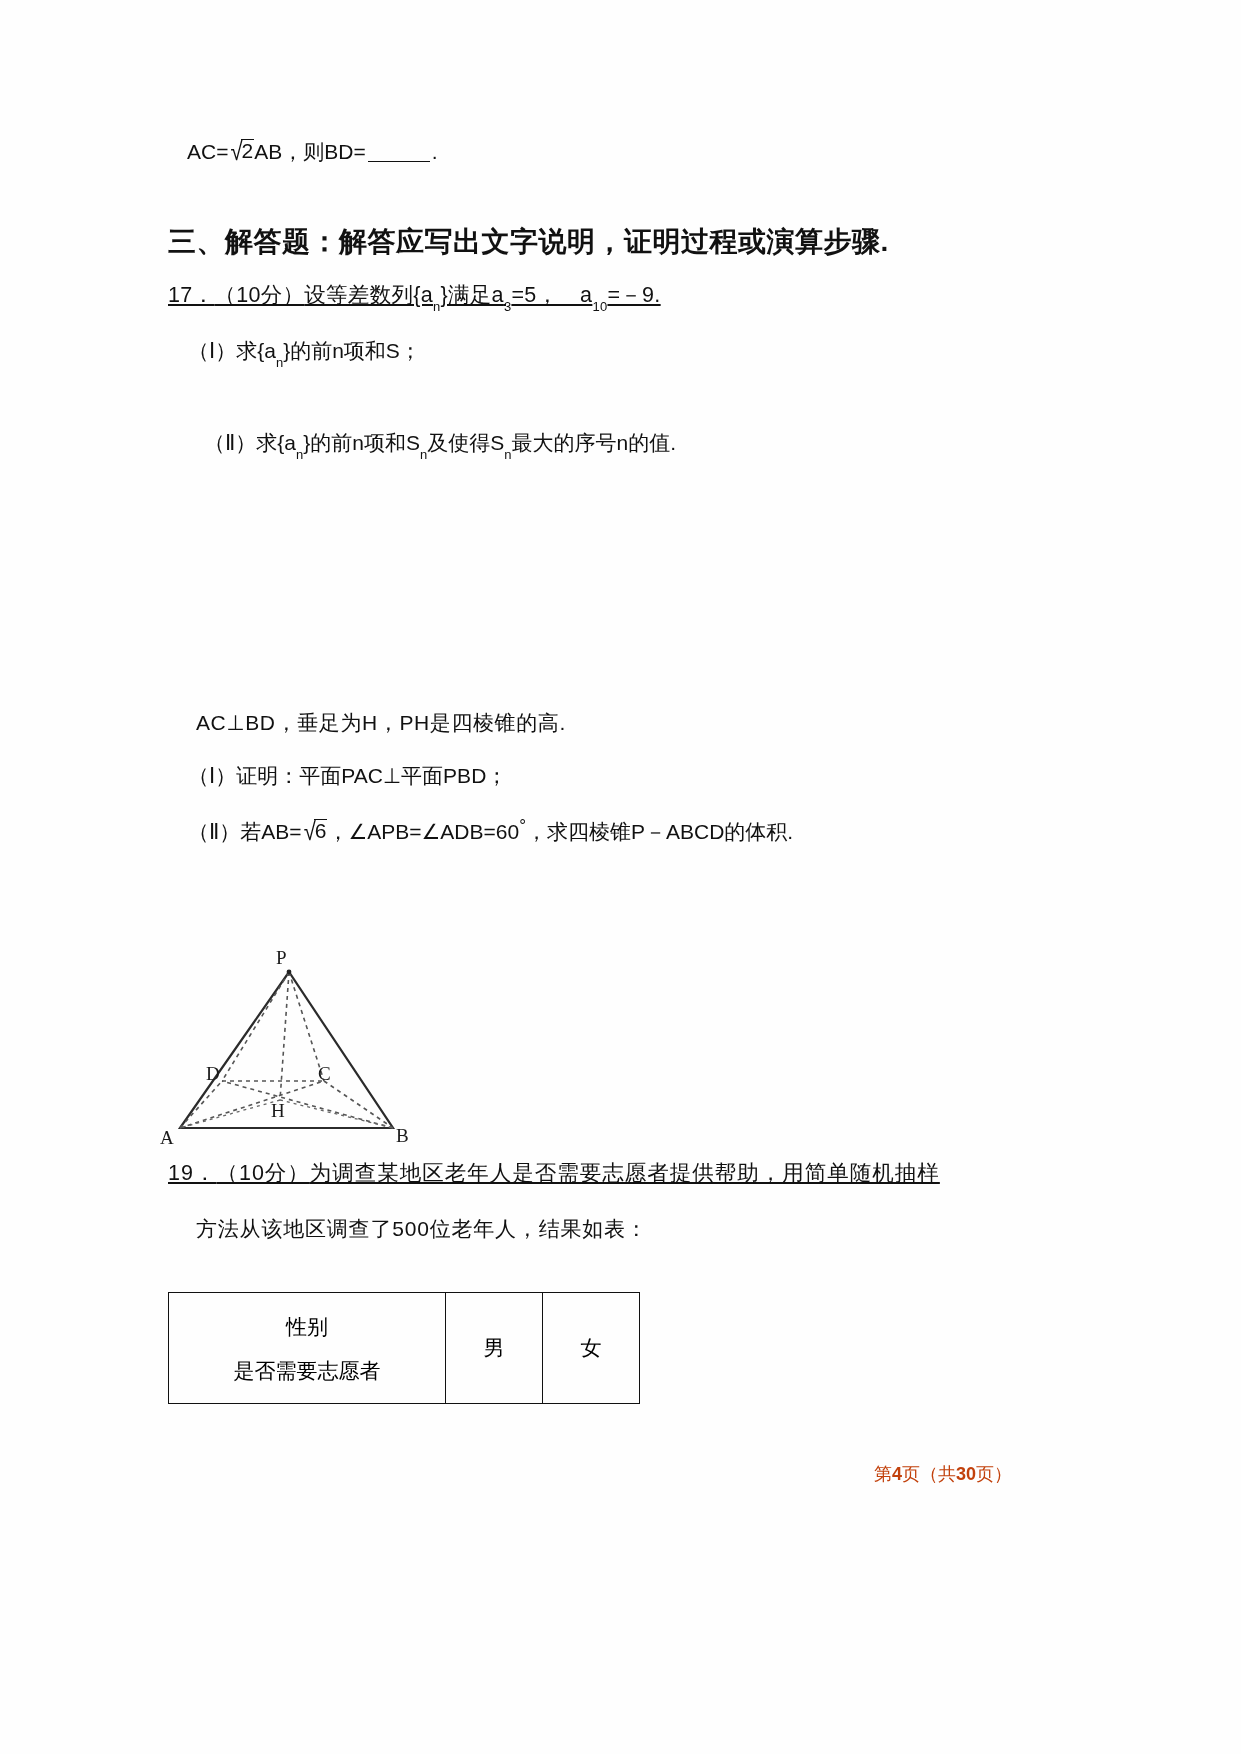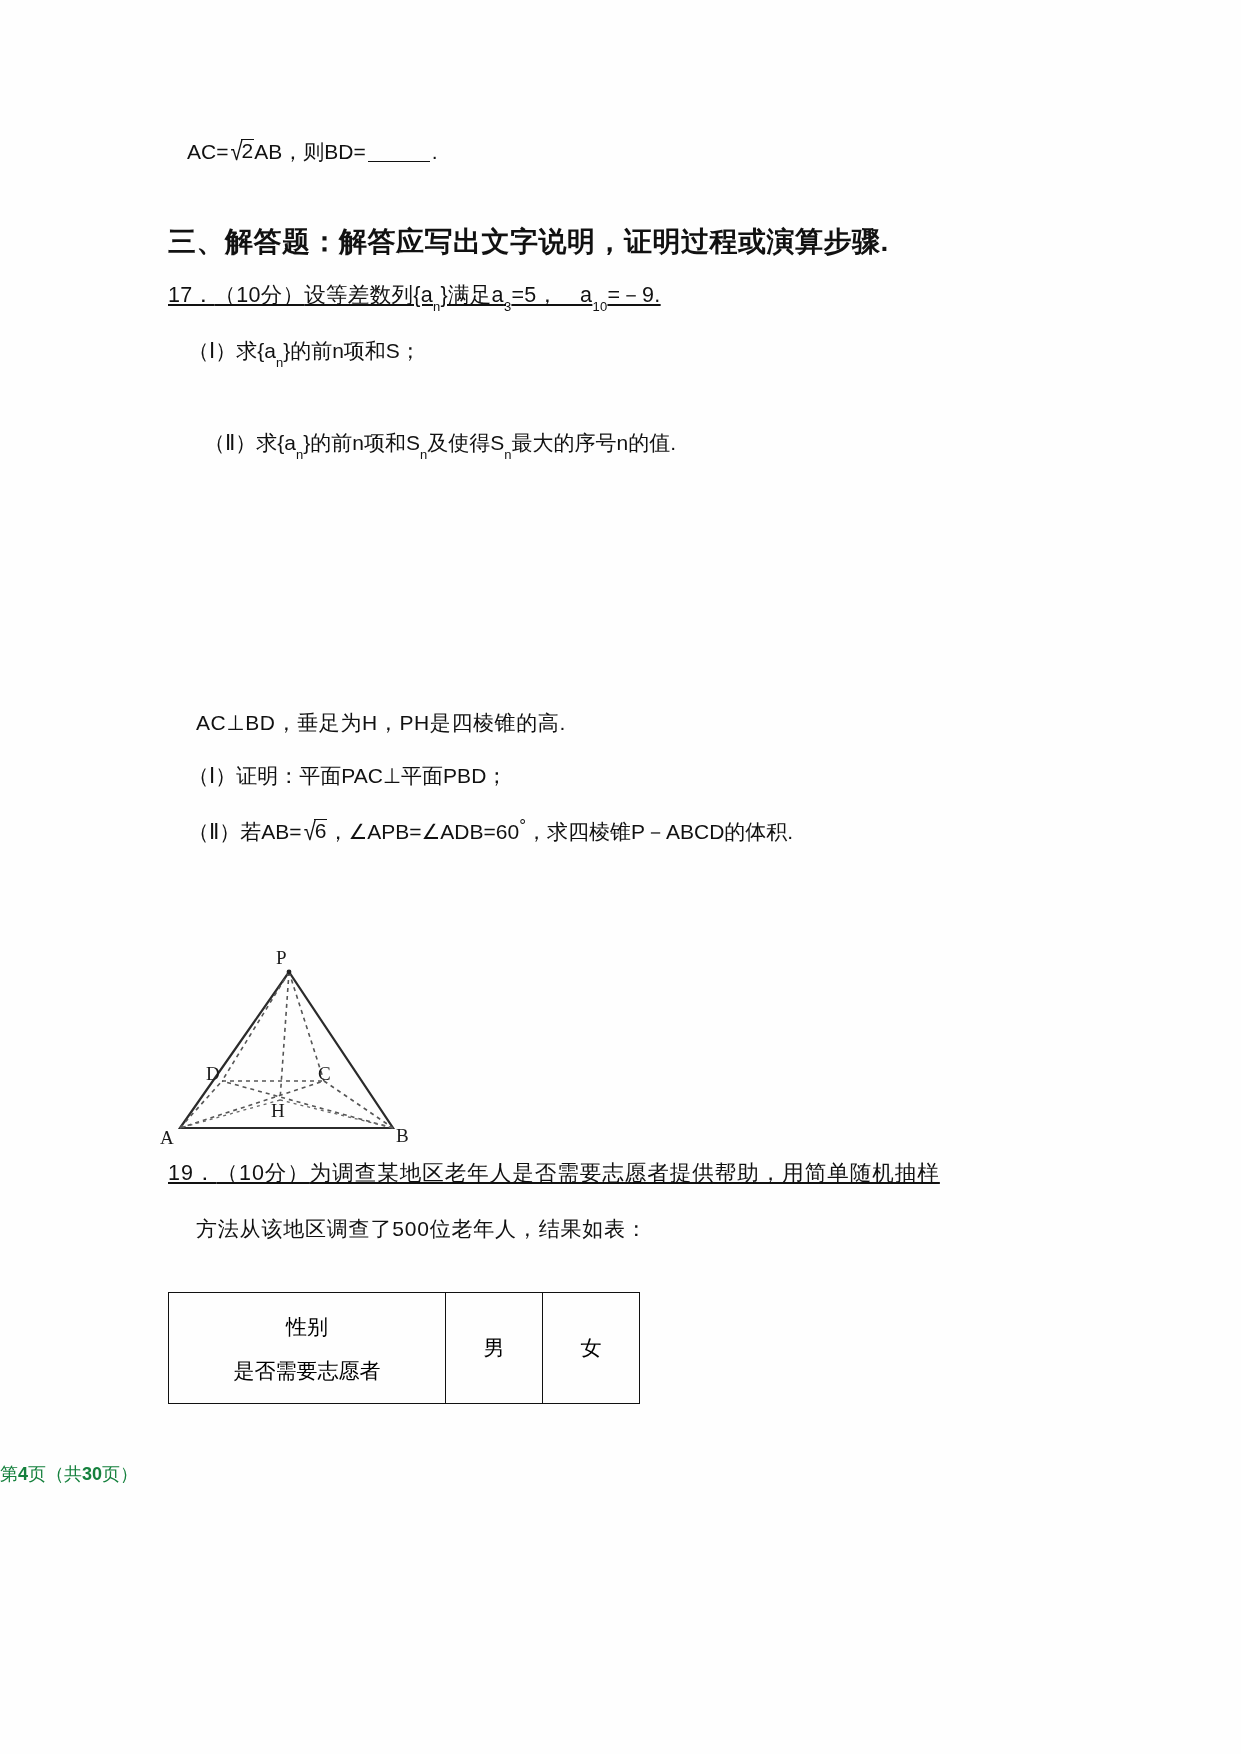--- a/index.html
+++ b/index.html
@@ -130,23 +130,23 @@
     padding-bottom: 4px;
     text-align: center;
   }
 
   
   .footer {
     position: absolute;
     left: 0;
     top: 1462px;
     width: 1012px;
-    text-align: left;
+    text-align: right;
     font-size: 18px;
-    color: #15803d;
+    color: #c2410c;
   }
   .footer .pg { font-weight: bold; }
 </style>
 </head>
 <body>
 
 <div class="page">
   <div class="content">
 
     <div class="line" style="left:187px; top:140px;">

